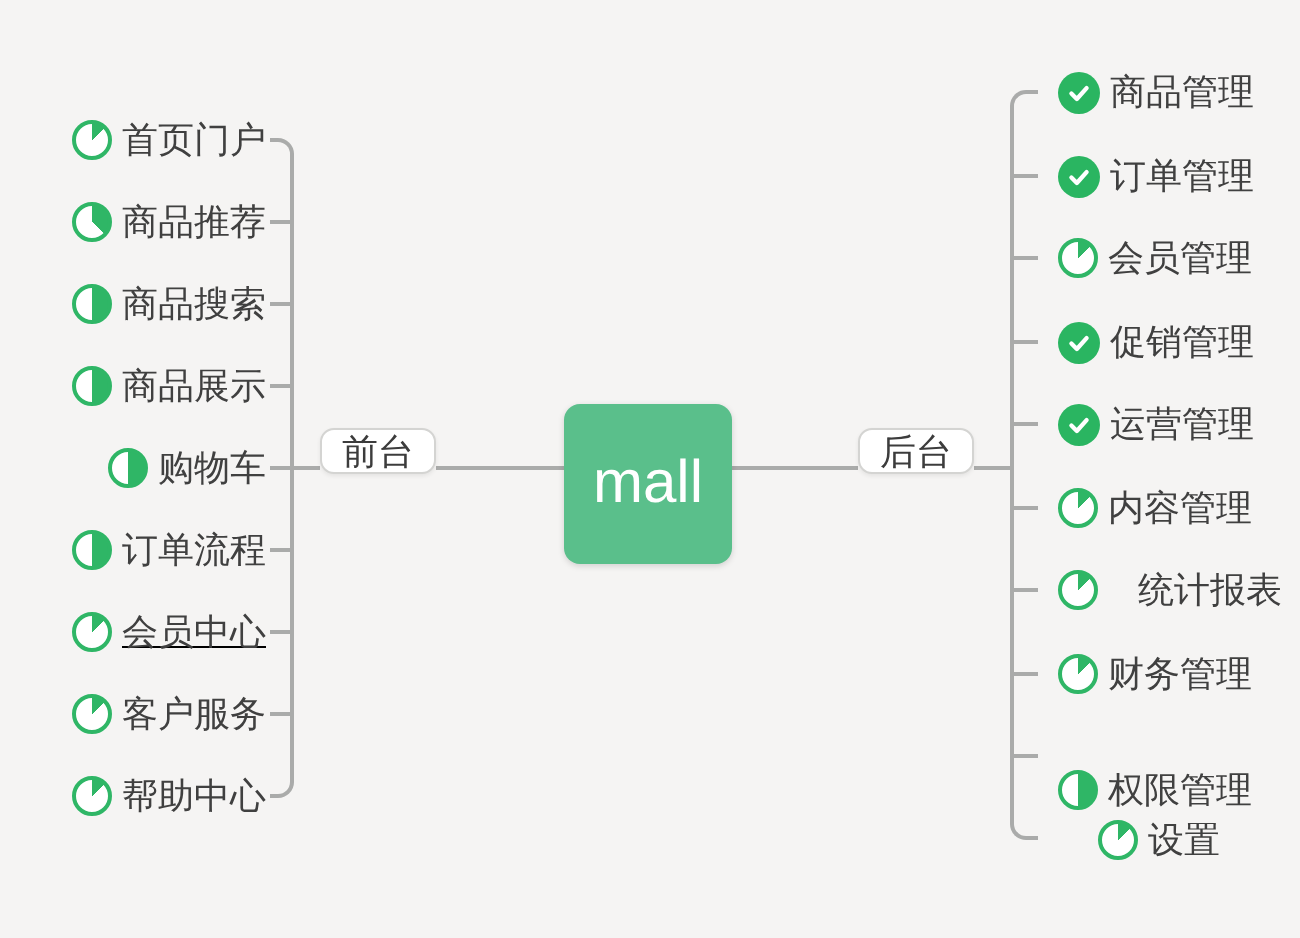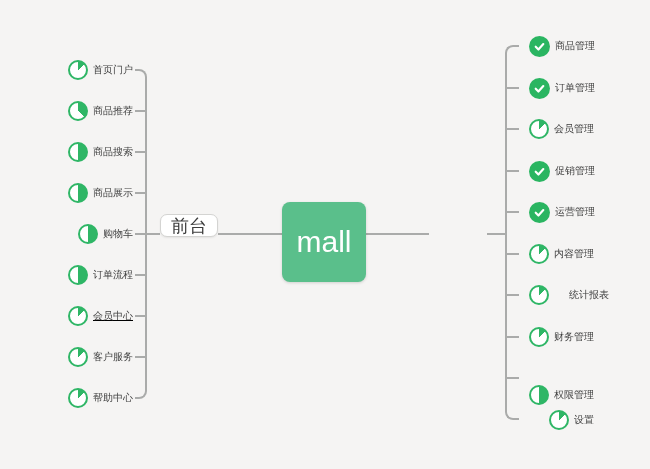--- a/index.html
+++ b/index.html
@@ -51,21 +51,21 @@
   }
   .branch-node.frontend { left: 160px; }
   .branch-node.backend  { left: 429px; }
 
   
   .topic {
     position: absolute; height: 22px;
     display: flex; align-items: center; gap: 5px;
     white-space: nowrap;
   }
-  .topic .label { font-size: 10px; color: #404040; }
+  .topic .label { font-size: 18px; color: #404040; }
 
   
   .pie {
     width: 20px; height: 20px; box-sizing: border-box;
     border: 2px solid #2fb666;
     border-radius: 50%;
     flex: 0 0 auto;
   }
   
   .done {
@@ -203,14 +203,17 @@
         <span class="label">设置</span>
       </div>
     </div>
 
   <div class="root-node">
     <span>mall</span>
   </div>
   <div class="branch-node frontend">
     <span>前台</span>
   </div>
+  <div class="branch-node backend">
+    <span>后台</span>
+  </div>
 
 </div>
 
 </body></html>

